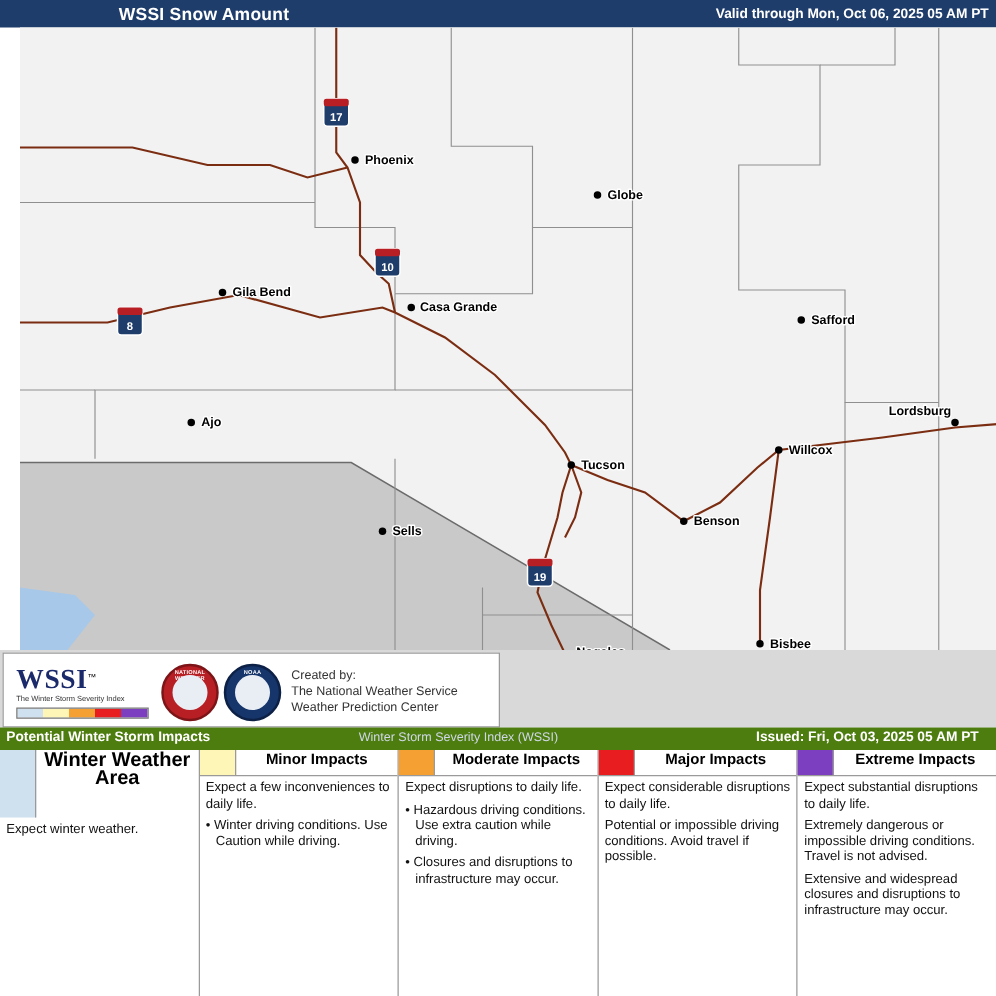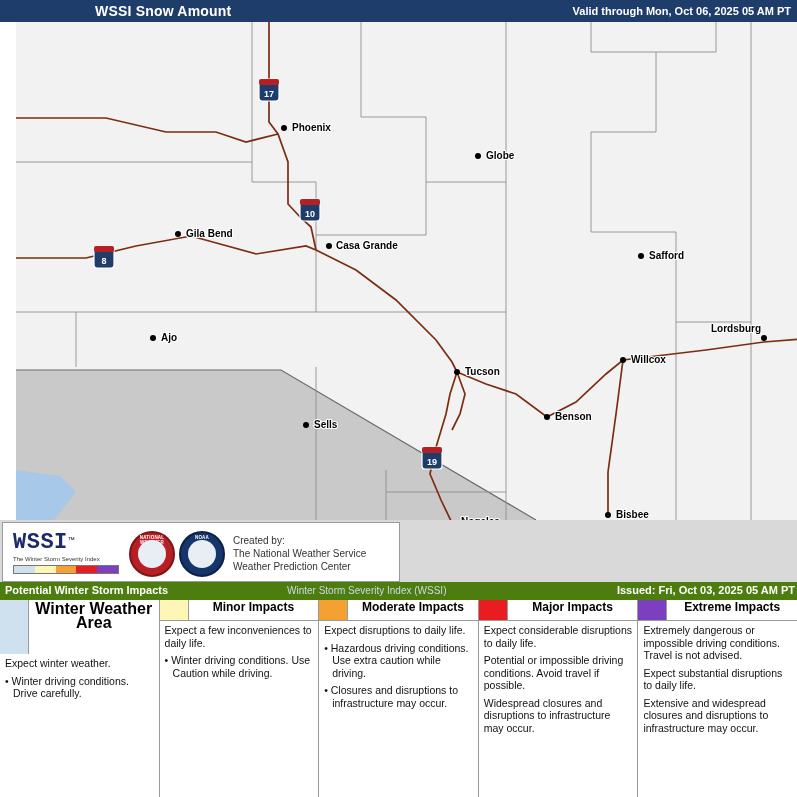--- a/index.html
+++ b/index.html
@@ -48,21 +48,21 @@
   .logostrip{
     position:absolute;left:0;top:520px;width:797px;height:62px;
     background:#d9d9d9;
   }
   .logobox{
     position:absolute;left:2px;top:2px;width:396px;height:58px;
     background:#ffffff;border:1px solid #9a9a9a;
   }
   .wssi-logo{position:absolute;left:10px;top:7px;width:108px;height:44px;}
   .wssi-word{
-    font-family:Liberation Mono, monospace;
+    font-family:Liberation Serif, serif;
     font-size:22px;font-weight:bold;color:#1b2a6b;letter-spacing:0.5px;
   }
   .wssi-tm{font-size:7px;vertical-align:super;}
   .wssi-sub{font-size:6px;color:#333;margin-top:1px;}
   .wssi-bar{
     margin-top:3px;width:104px;height:7px;
     background:linear-gradient(to right,
       #cfe0ee 0%, #cfe0ee 20%,
       #fdf6b6 20%, #fdf6b6 40%,
       #f5a033 40%, #f5a033 60%,
@@ -85,21 +85,21 @@
     position:absolute;left:230px;top:11px;font-size:10px;color:#333;line-height:13px;
   }
 
   
   .impactbar{
     position:absolute;left:0;top:582px;width:797px;height:18px;
     background:#4d7c0f;color:#fff;
   }
   .impactbar .lft{position:absolute;left:5px;top:2px;font-size:11px;font-weight:bold;}
   .impactbar .mid{position:absolute;left:287px;top:3px;font-size:10px;color:#cfd8e8;}
-  .impactbar .rgt{position:absolute;right:2px;top:2px;font-size:11px;font-weight:bold;}
+  .impactbar .rgt{position:absolute;right:14px;top:2px;font-size:11px;font-weight:bold;}
 
   
   .legend{
     position:absolute;left:0;top:600px;width:797px;height:197px;
     display:flex;background:#fff;
   }
   .lcol{
     position:relative;flex:1 1 0;border-right:1px solid #9a9a9a;
     box-sizing:border-box;
   }
@@ -275,21 +275,20 @@
 
     <div class="lcol">
       <div class="c0wrap">
         <div class="c0sw"></div>
         <div class="c0txt">
           <div class="c0head">Winter Weather Area</div>
         </div>
       </div>
       <div class="body">
         <p>Expect winter weather.</p>
-        <p class="bullet">• <span>Winter driving conditions. Drive carefully.</span></p>
       </div>
     </div>
 
     <div class="lcol">
       <div class="swatchrow">
         <div class="swatch" style="background:#fdf6b6"></div>
         <div class="lhead">Minor Impacts</div>
       </div>
       <div class="body">
         <p>Expect a few inconveniences to daily life.</p>
@@ -310,30 +309,29 @@
     </div>
 
     <div class="lcol">
       <div class="swatchrow">
         <div class="swatch" style="background:#e81d20"></div>
         <div class="lhead">Major Impacts</div>
       </div>
       <div class="body">
         <p>Expect considerable disruptions to daily life.</p>
         <p>Potential or impossible driving conditions. Avoid travel if possible.</p>
-        <p>Widespread closures and disruptions to infrastructure may occur.</p>
       </div>
     </div>
 
     <div class="lcol">
       <div class="swatchrow">
         <div class="swatch" style="background:#7b3fbf"></div>
         <div class="lhead">Extreme Impacts</div>
       </div>
       <div class="body">
+        <p>Expect substantial disruptions to daily life.</p>
         <p>Extremely dangerous or impossible driving conditions. Travel is not advised.</p>
-        <p>Expect substantial disruptions to daily life.</p>
         <p>Extensive and widespread closures and disruptions to infrastructure may occur.</p>
       </div>
     </div>
 
   </div>
 </div>
 
 </body></html>

